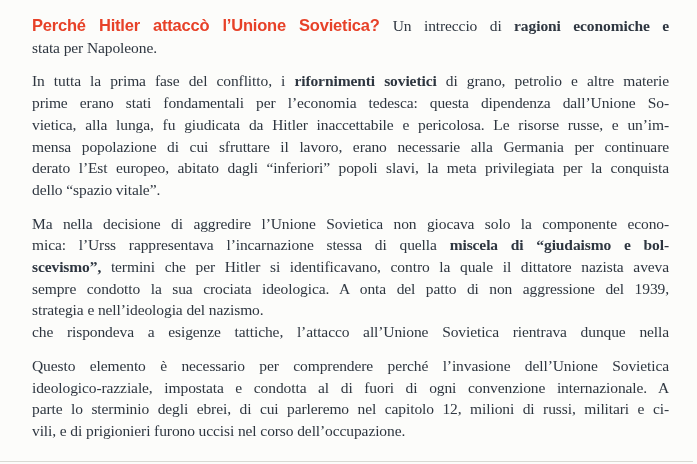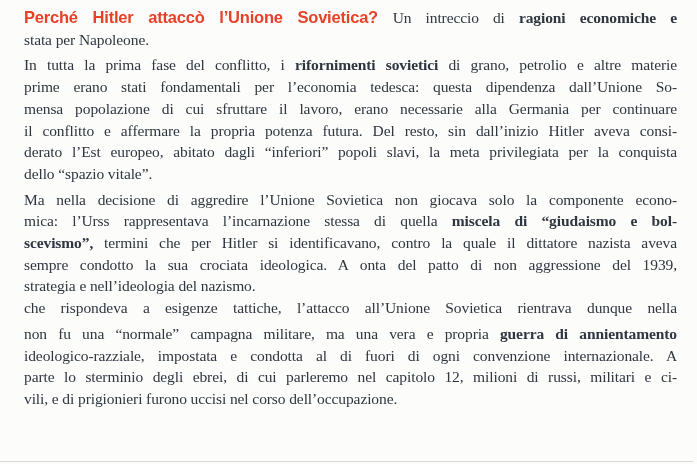--- a/index.html
+++ b/index.html
@@ -13,21 +13,21 @@
     overflow: hidden;
     background: var(--page-bg, #fcfcfa);
   }
   .passage {
     position: absolute;
     left: 20px;
     right: 16px;
     top: 3px;
   }
   .paragraph {
-    margin: 4px;
+    margin: 12px;
     padding: 0;
   }
   .line {
     font-family: "Liberation Serif", serif;
     font-size: 15.5px;
     line-height: 21.7px;
     letter-spacing: -0.1px;
     color: var(--text-color, #2e3640);
     text-align: justify;
     text-align-last: justify;
@@ -59,34 +59,34 @@
 
 <main>
   <article id="passage" class="passage">
       <div class="paragraph">
         <div class="line"><span class="seg h">Perché Hitler attaccò l’Unione Sovietica? </span><span class="seg n">Un intreccio di </span><span class="seg b">ragioni economiche e</span></div>
         <div class="line last"><span class="seg n">stata per Napoleone.</span></div>
       </div>
       <div class="paragraph">
         <div class="line"><span class="seg n">In tutta la prima fase del conflitto, i </span><span class="seg b">rifornimenti sovietici</span><span class="seg n"> di grano, petrolio e altre materie</span></div>
         <div class="line"><span class="seg n">prime erano stati fondamentali per l’economia tedesca: questa dipendenza dall’Unione So-</span></div>
+        <div class="line"><span class="seg n">vietica, alla lunga, fu giudicata da Hitler inaccettabile e pericolosa. Le risorse russe, e un’im-</span></div>
         <div class="line"><span class="seg n">mensa popolazione di cui sfruttare il lavoro, erano necessarie alla Germania per continuare</span></div>
-        <div class="line"><span class="seg n">il conflitto e affermare la propria potenza futura. Del resto, sin dall’inizio Hitler aveva consi-</span></div>
         <div class="line"><span class="seg n">derato l’Est europeo, abitato dagli “inferiori” popoli slavi, la meta privilegiata per la conquista</span></div>
         <div class="line last"><span class="seg n">dello “spazio vitale”.</span></div>
       </div>
       <div class="paragraph">
         <div class="line"><span class="seg n">Ma nella decisione di aggredire l’Unione Sovietica non giocava solo la componente econo-</span></div>
         <div class="line"><span class="seg n">mica: l’Urss rappresentava l’incarnazione stessa di quella </span><span class="seg b">miscela di “giudaismo e bol-</span></div>
         <div class="line"><span class="seg b">scevismo”,</span><span class="seg n"> termini che per Hitler si identificavano, contro la quale il dittatore nazista aveva</span></div>
         <div class="line"><span class="seg n">sempre condotto la sua crociata ideologica. A onta del patto di non aggressione del 1939,</span></div>
         <div class="line last"><span class="seg n">strategia e nell’ideologia del nazismo.</span></div>
         <div class="line"><span class="seg n">che rispondeva a esigenze tattiche, l’attacco all’Unione Sovietica rientrava dunque nella</span></div>
       </div>
       <div class="paragraph">
-        <div class="line"><span class="seg n">non fu una “normale” campagna militare, ma una vera e propria </span><span class="seg b">guerra di annientamento</span></div>
+        <div class="line"><span class="seg n">Questo elemento è necessario per comprendere perché l’invasione dell’Unione Sovietica</span></div>
         <div class="line"><span class="seg n">ideologico-razziale, impostata e condotta al di fuori di ogni convenzione internazionale. A</span></div>
         <div class="line"><span class="seg n">parte lo sterminio degli ebrei, di cui parleremo nel capitolo 12, milioni di russi, militari e ci-</span></div>
         <div class="line last"><span class="seg n">vili, e di prigionieri furono uccisi nel corso dell’occupazione.</span></div>
       </div>
     </article>
   <div class="divider-bottom"></div>
 </main>
 
 </body></html>

